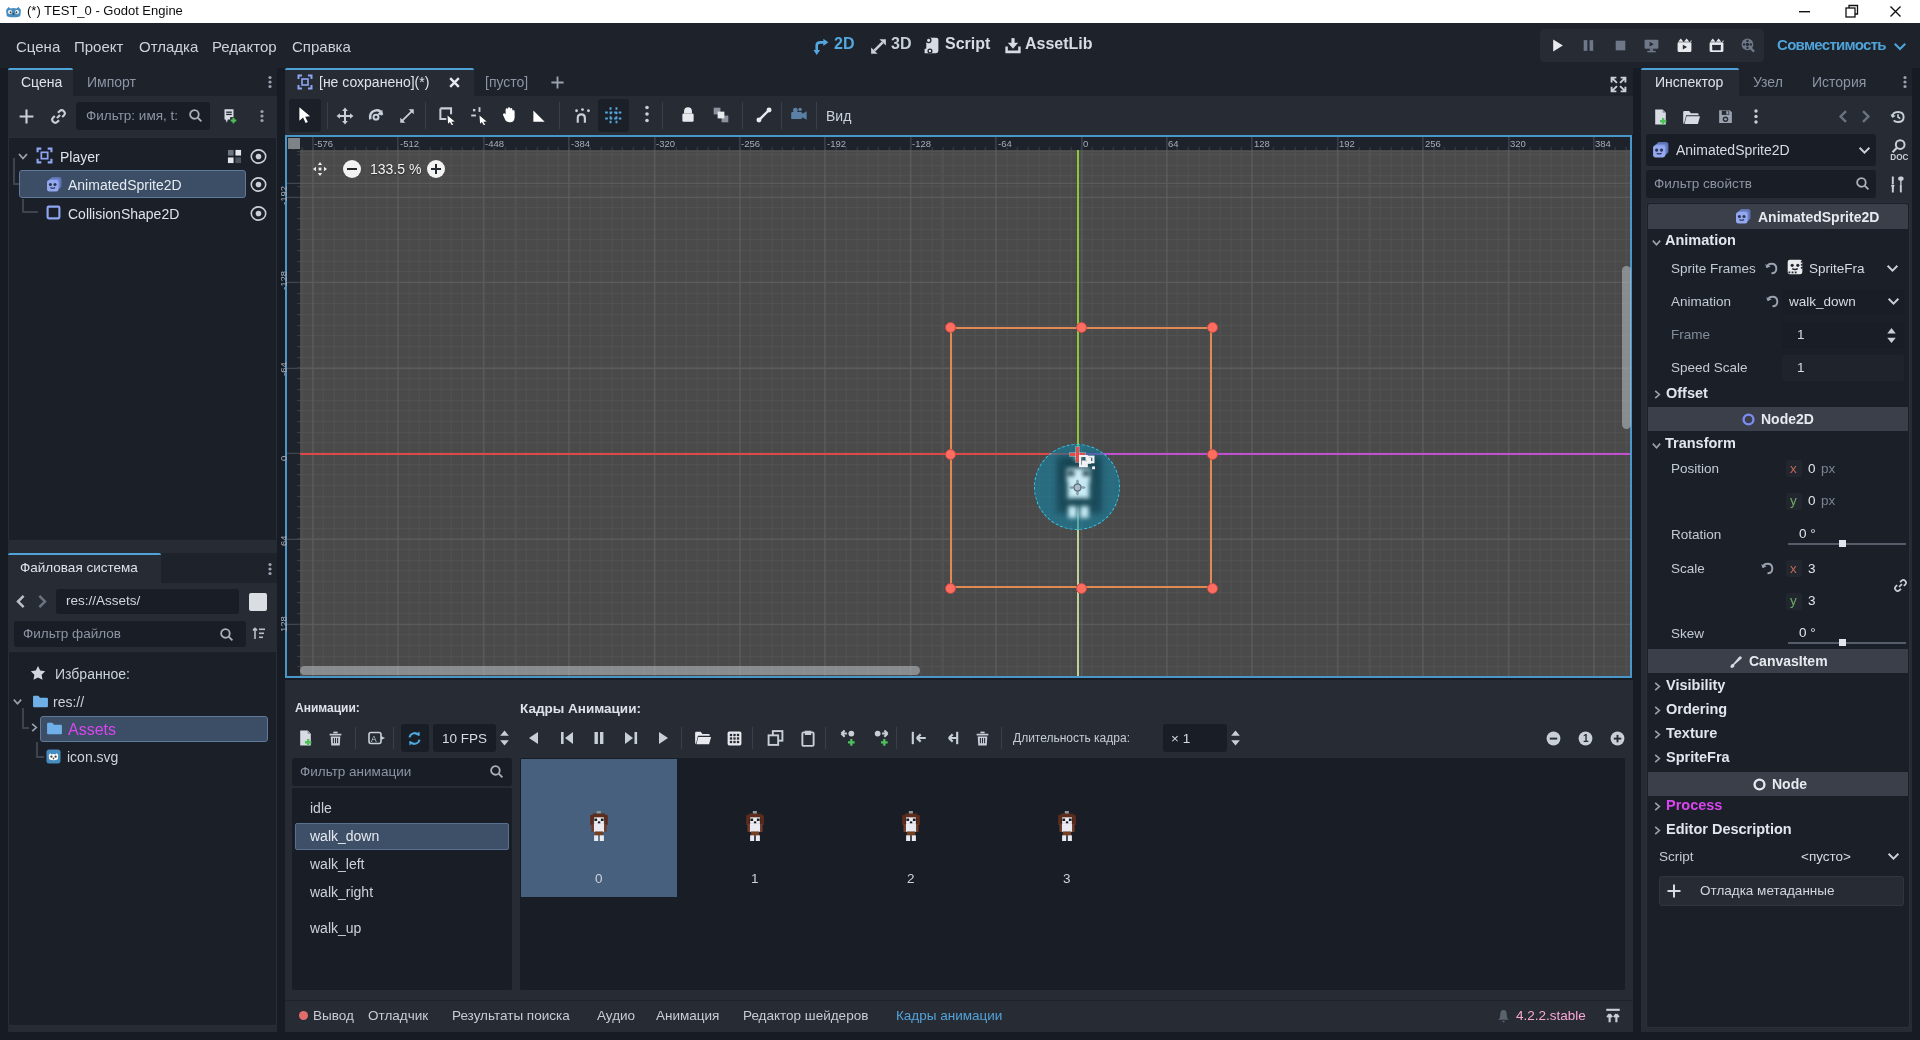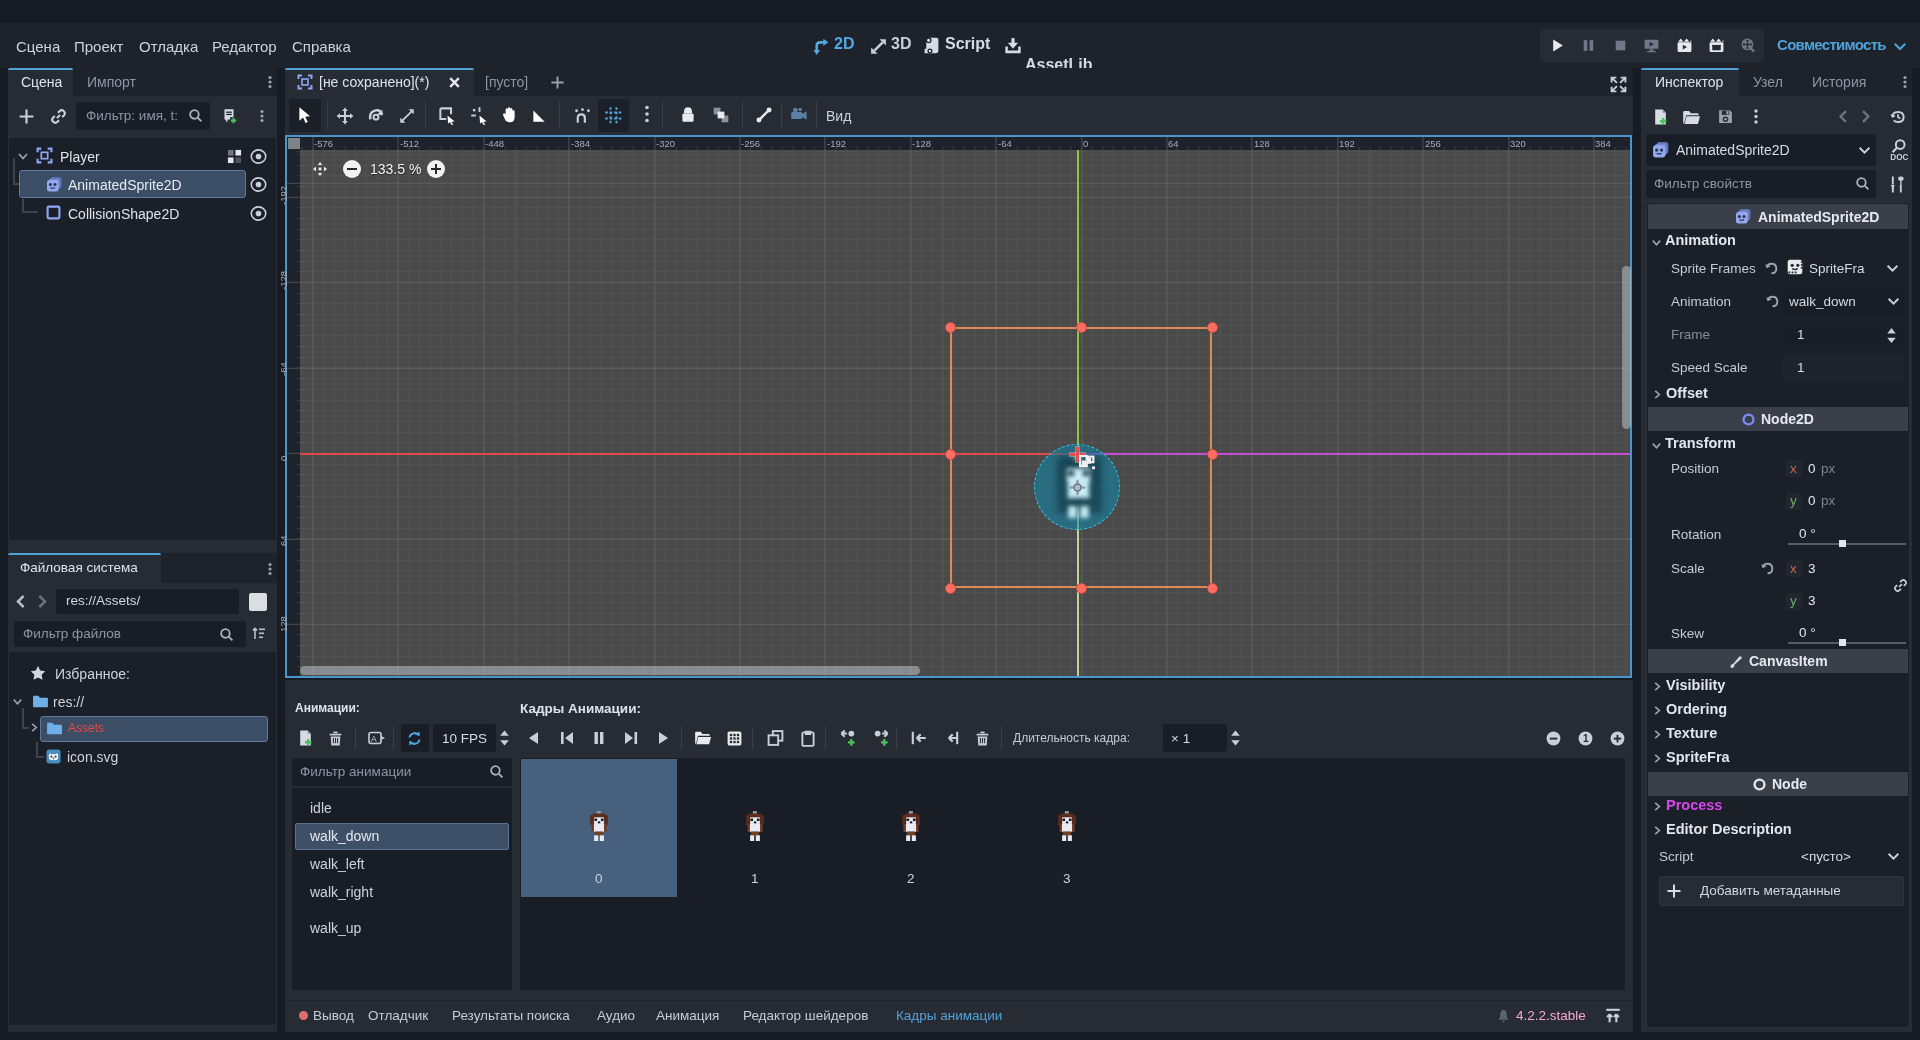--- a/index.html
+++ b/index.html
@@ -15,20 +15,41 @@
   .tab-active{background:#262b34;border-top:2px solid #4fa3d9;border-radius:2px 2px 0 0;}
   .sep{width:1px;background:#3a404b;}
   svg{display:block;}
 </style>
 </head>
 <body>
 <div id="stage">
 <div class="ab" style="left:8px;top:68px;width:269px;height:964px;background:#262b34;"></div>
 <div class="ab" style="left:1641px;top:68px;width:271px;height:964px;background:#262b34;"></div>
 
+<div class="ab" style="left:0;top:0;width:1920px;height:23px;background:#ffffff;">
+  <svg class="ab" style="left:5px;top:3px" width="17" height="17" viewBox="0 0 32 32">
+    <path d="M2 13 L6.5 7.5 L10.5 10.5 L16 9.5 L21.5 10.5 L25.5 7.5 L30 13 L29 23 Q29 27 16 27 Q3 27 3 23 Z" fill="#478cbf"></path>
+    <circle cx="9.5" cy="17" r="3.8" fill="#fff"></circle>
+        <circle cx="22.5" cy="17" r="3.8" fill="#fff"></circle>
+    <circle cx="10.5" cy="17.5" r="1.8" fill="#414042"></circle>
+        <circle cx="21.5" cy="17.5" r="1.8" fill="#414042"></circle>
+    <rect x="14.7" y="19" width="2.6" height="3.6" fill="#414042"></rect>
+  </svg>
+  <div class="ab txt" style="left:27px;top:3px;font-size:13px;color:#0d0d0d;">(*) TEST_0 - Godot Engine</div>
+  <svg class="ab" style="left:1796px;top:3px" width="17" height="17" viewBox="0 0 17 17">
+        <rect x="3" y="8" width="11" height="1.4" fill="#111"></rect>
+      </svg>
+  <svg class="ab" style="left:1843px;top:3px" width="17" height="17" viewBox="0 0 17 17" fill="none" stroke="#111" stroke-width="1.3">
+        <rect x="3" y="5" width="9" height="9"></rect>
+        <path d="M6 5 V2.5 H14.5 V11 H12"></path>
+      </svg>
+  <svg class="ab" style="left:1887px;top:3px" width="17" height="17" viewBox="0 0 17 17" stroke="#111" stroke-width="1.4">
+        <path d="M3.5 3.5 L13.5 13.5 M13.5 3.5 L3.5 13.5"></path>
+      </svg>
+</div>
 
 <div class="ab" style="left:0;top:23px;width:1920px;height:45px;background:#1d222b;">
   <div class="ab txt" style="left:16px;top:15px;font-size:15px;">Сцена</div>
   <div class="ab txt" style="left:74px;top:15px;font-size:15px;">Проект</div>
   <div class="ab txt" style="left:139px;top:15px;font-size:15px;">Отладка</div>
   <div class="ab txt" style="left:212px;top:15px;font-size:15px;">Редактор</div>
   <div class="ab txt" style="left:292px;top:15px;font-size:15px;">Справка</div>
 
   <svg class="ab" style="left:812px;top:14px" width="19" height="19" viewBox="0 0 16 16">
         <path d="M4 12 V7 Q4 4.5 7 4.5 H10" fill="none" stroke="#53a8e0" stroke-width="2.2"></path>
@@ -47,21 +68,21 @@
         <circle cx="4.6" cy="3.6" r="1.9" fill="#d7dbe2" stroke="#1d222b" stroke-width="1.1"></circle>
         <path d="M1.2 10.8 H8.2 V12.2 Q8.2 14.6 5.8 14.6 H1.2 Z" fill="#d7dbe2"></path>
         <circle cx="5.7" cy="12.6" r="1.6" fill="#d7dbe2" stroke="#1d222b" stroke-width="1.1"></circle>
       </svg>
   <div class="ab txt" style="left:945px;top:12px;font-size:16px;font-weight:bold;color:#d7dbe2;">Script</div>
   <svg class="ab" style="left:1004px;top:14px" width="18" height="18" viewBox="0 0 16 16" fill="#d7dbe2">
         <rect x="6.6" y="1" width="2.8" height="4.5"></rect>
         <path d="M3.4 5 H12.6 L8 10.4 Z"></path>
         <path d="M1.2 8.5 H3.4 V12 H12.6 V8.5 H14.8 V14.5 H1.2 Z"></path>
       </svg>
-  <div class="ab txt" style="left:1025px;top:12px;font-size:16px;font-weight:bold;color:#d7dbe2;margin-top:21px;">AssetLib</div>
+  <div class="ab txt" style="left:1025px;top:12px;font-size:16px;font-weight:bold;color:#d7dbe2;">AssetLib</div>
 
   <div class="ab" style="left:1540px;top:6px;width:224px;height:33px;background:#262b34;border-radius:4px;"></div>
   <svg class="ab" style="left:1550px;top:15px" width="15" height="15" viewBox="0 0 14 14">
         <path d="M3 1.5 L12 7 L3 12.5 Z" fill="#e8eaee"></path>
       </svg>
   <svg class="ab" style="left:1581px;top:15px" width="15" height="15" viewBox="0 0 14 14" fill="#6f7888">
         <rect x="2.5" y="2" width="3.4" height="10"></rect>
         <rect x="8" y="2" width="3.4" height="10"></rect>
       </svg>
   <svg class="ab" style="left:1613px;top:15px" width="15" height="15" viewBox="0 0 14 14">
@@ -243,21 +264,21 @@
 <div class="ab" style="left:36px;top:742px;width:2px;height:16px;background:#3d434f;"></div>
 <div class="ab" style="left:38px;top:756px;width:6px;height:2px;background:#3d434f;"></div>
 
 <div class="ab" style="left:40px;top:716px;width:228px;height:26px;background:#3b4e66;border:1px solid #60789b;border-radius:3px;"></div>
 <svg class="ab" style="left:29px;top:722px" width="11" height="11" viewBox="0 0 12 12" fill="none" stroke="#9aa2b0" stroke-width="1.8">
       <path d="M3.5 2 L8 6 L3.5 10"></path>
     </svg>
 <svg class="ab" style="left:46px;top:721px" width="17" height="15" viewBox="0 0 16 14" fill="#6fb0e8">
       <path d="M1 2.5 Q1 1.5 2 1.5 H6 L7.5 3.5 H14 Q15 3.5 15 4.5 V11.5 Q15 12.5 14 12.5 H2 Q1 12.5 1 11.5 Z"></path>
     </svg>
-<div class="ab txt" style="left:68px;top:721px;font-size:12px;color:#ef4444;">Assets</div>
+<div class="ab txt" style="left:68px;top:721px;font-size:16px;color:#d946ef;">Assets</div>
 
 <svg class="ab" style="left:46px;top:749px" width="15" height="15" viewBox="0 0 32 32">
   <rect x="1" y="1" width="30" height="30" rx="6" fill="#478cbf"></rect>
   <path d="M6 13 L9 9 L12 11.5 L16 10.5 L20 11.5 L23 9 L26 13 L25.5 21 Q25 24 16 24 Q7 24 6.5 21 Z" fill="#fff"></path>
   <circle cx="11.5" cy="16.5" r="2.4" fill="#414042"></circle>
       <circle cx="20.5" cy="16.5" r="2.4" fill="#414042"></circle>
   <rect x="14.6" y="18.5" width="2.8" height="3.6" fill="#414042"></rect>
 </svg>
 <div class="ab txt" style="left:67px;top:749px;font-size:14px;">icon.svg</div>
 
@@ -950,15 +971,15 @@
 <div class="ab txt" style="left:1659px;top:849px;font-size:13.5px;color:#c3cad6;">Script</div>
 <div class="ab txt" style="left:1801px;top:849px;font-size:13.5px;color:#d7dbe2;">&lt;пусто&gt;</div>
 <svg class="ab" style="left:1887px;top:852px" width="13" height="9" viewBox="0 0 12 8" fill="none" stroke="#c9cfd9" stroke-width="1.8">
       <path d="M1.5 1.5 L6 6 L10.5 1.5"></path>
     </svg>
 
 <div class="ab" style="left:1659px;top:876px;width:245px;height:30px;background:#262b34;border:1px solid #30353f;border-radius:3px;"></div>
 <svg class="ab" style="left:1666px;top:883px" width="16" height="16" viewBox="0 0 16 16" stroke="#d7dbe2" stroke-width="2">
       <path d="M8 1.5 V14.5 M1.5 8 H14.5"></path>
     </svg>
-<div class="ab txt" style="left:1700px;top:883px;font-size:13.5px;color:#d2d7df;">Добавить метаданные</div>
+<div class="ab txt" style="left:1700px;top:883px;font-size:13.5px;color:#d2d7df;">Отладка метаданные</div>
 
 </div>
 
 </body></html>

